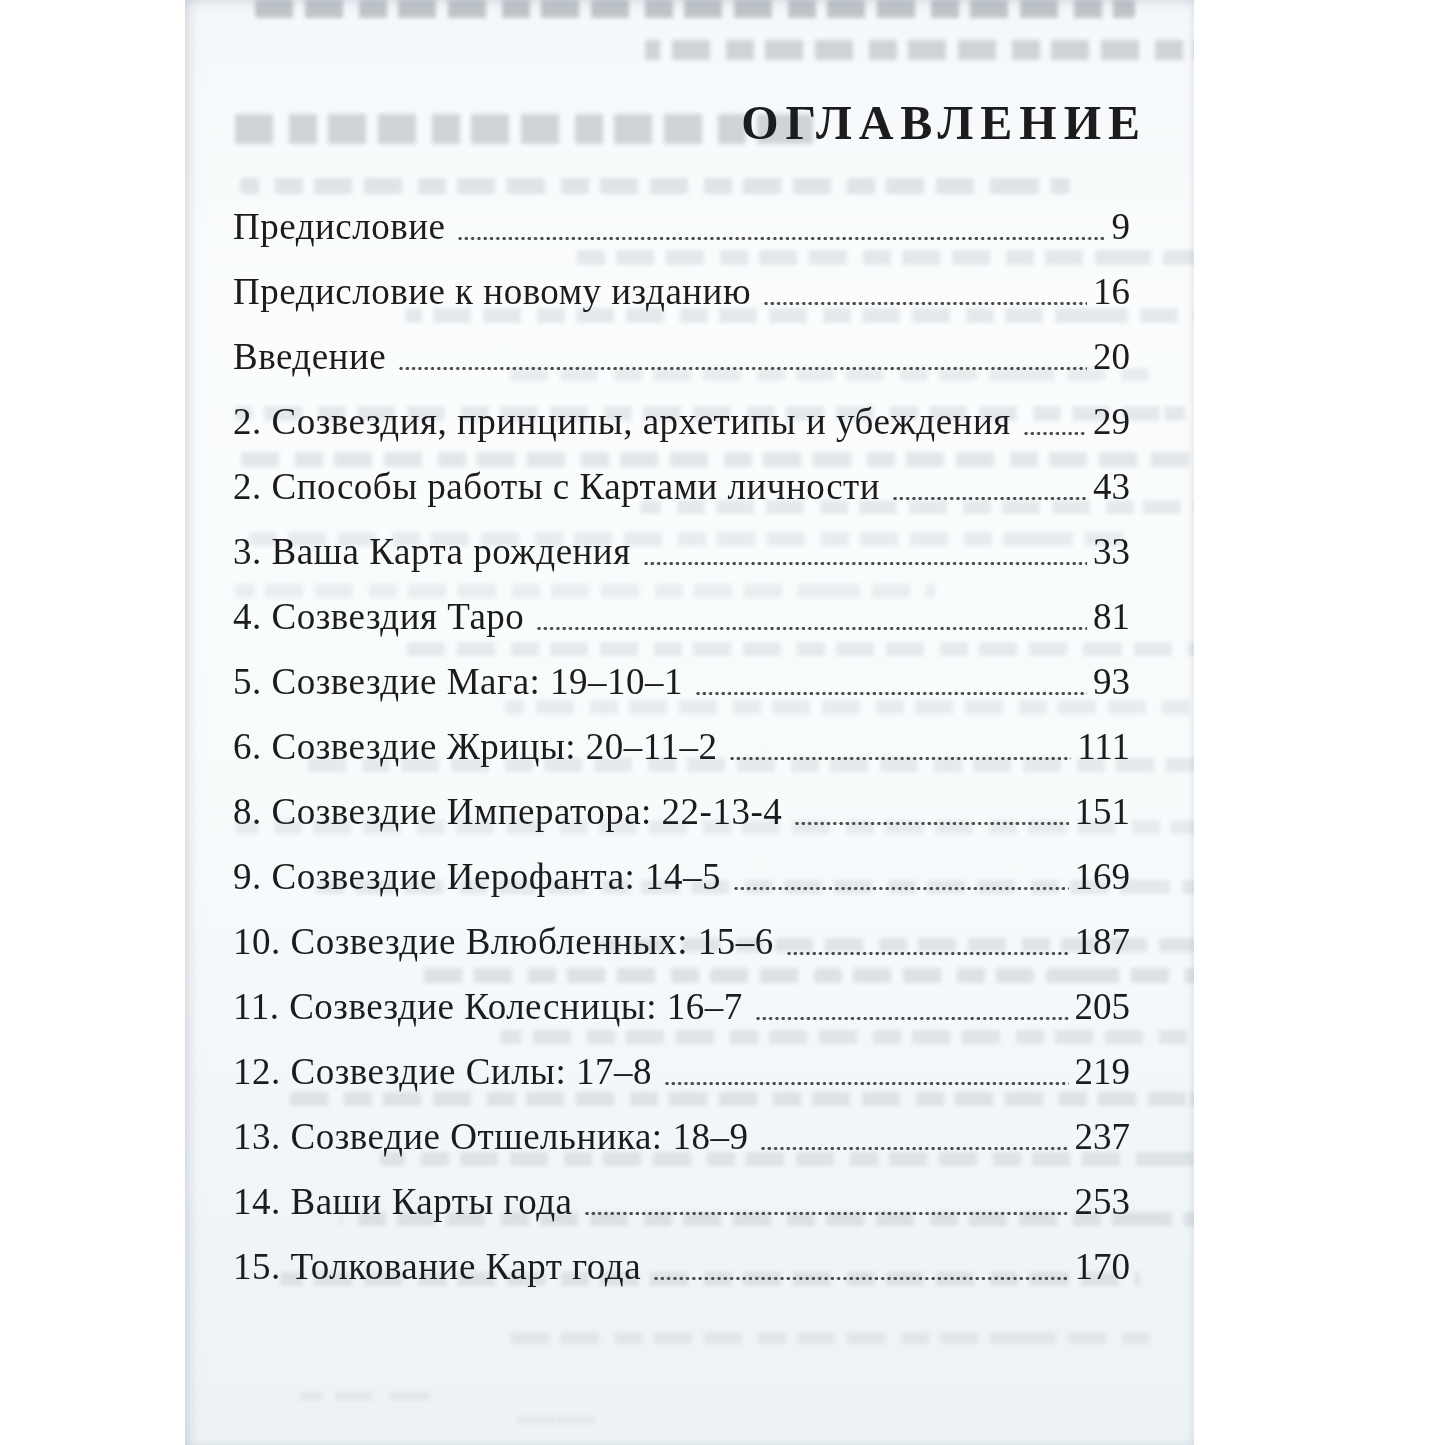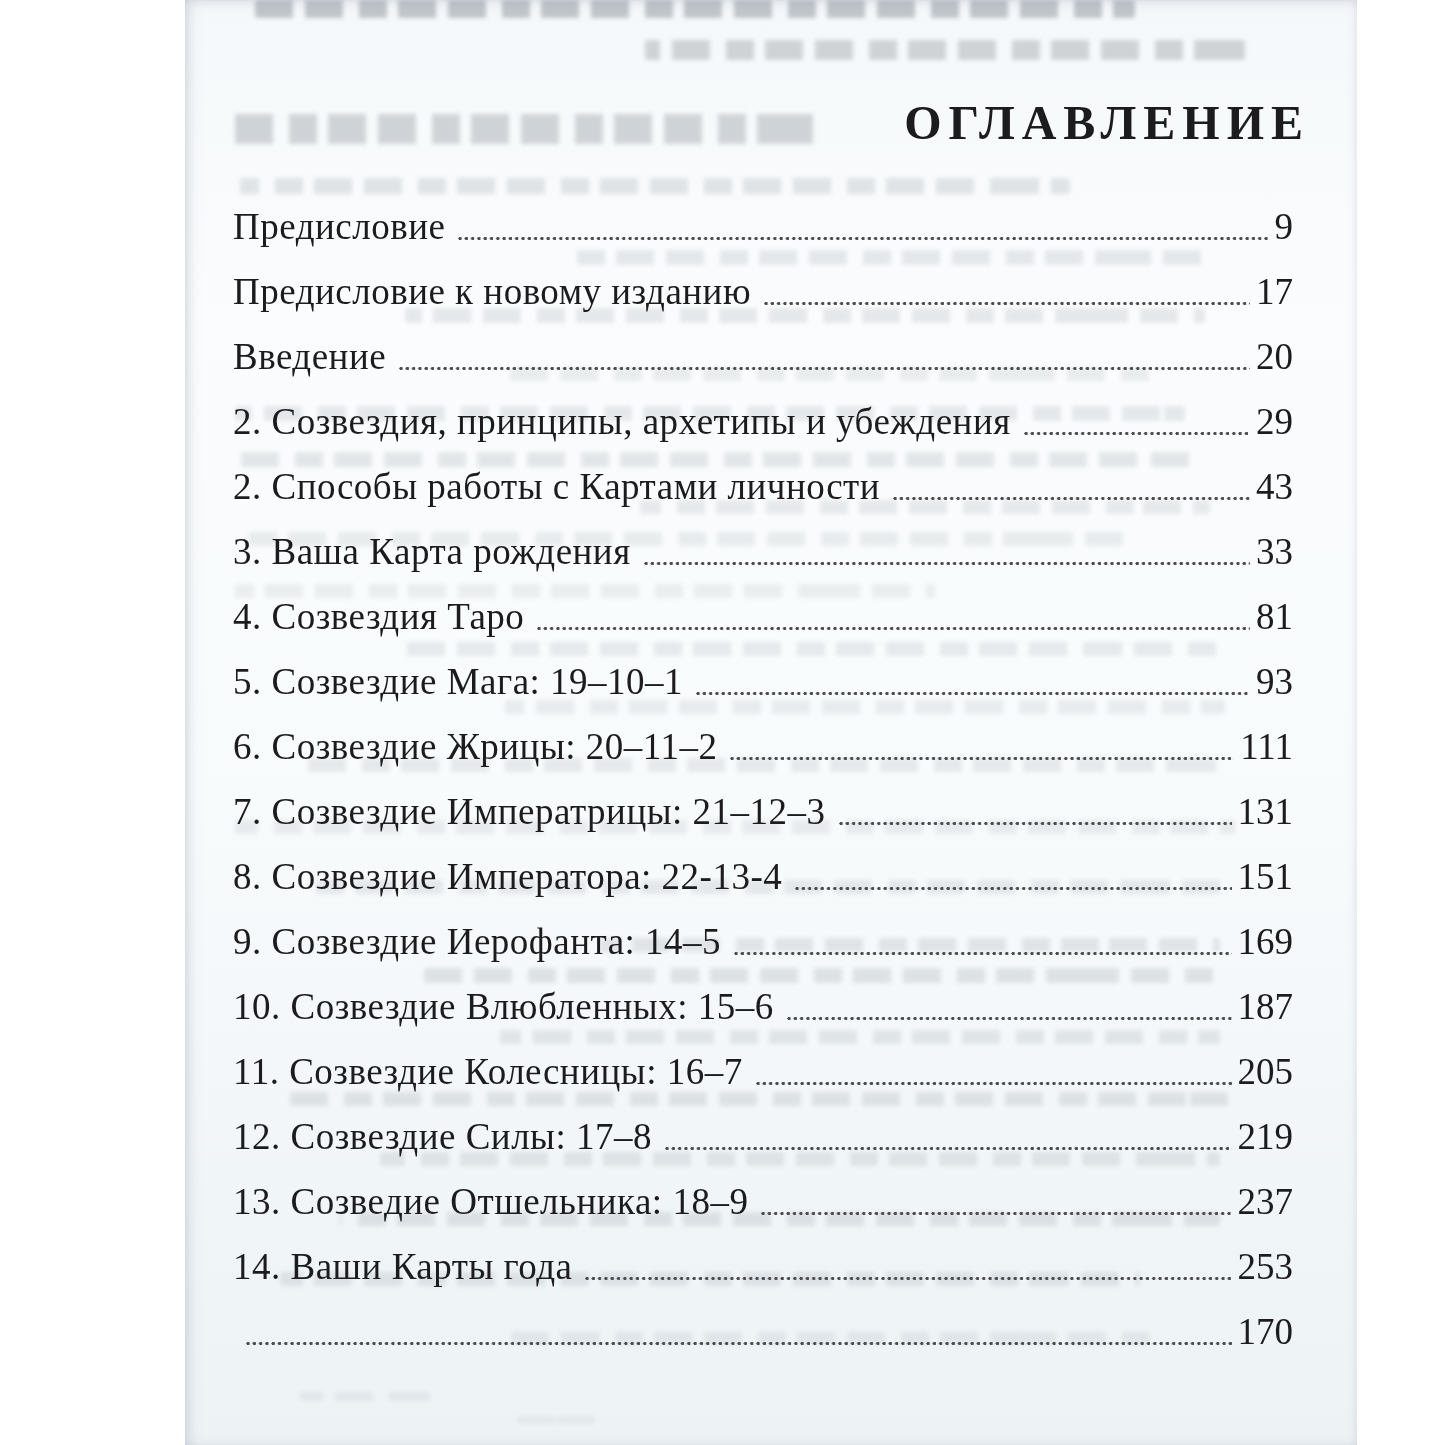--- a/index.html
+++ b/index.html
@@ -7,21 +7,21 @@
     width:1445px;height:1445px;
     background:#ffffff;
     overflow:hidden;
     position:relative;
     font-family:"Liberation Serif", serif;
   }
   
   .page{
     position:absolute;
     left:185px; top:0;
-    width:1172px; height:1445px;
+    width:1009px; height:1445px;
     background:linear-gradient(180deg,#f5f8fa 0%,#fafcfd 22%,#f8fbfc 55%,#eff4f7 88%,#edf2f5 100%);
     box-shadow:
       inset 7px 0 16px -7px rgba(120,135,150,.38),
       inset -4px 0 10px -5px rgba(150,165,180,.28),
       inset 0 8px 18px -10px rgba(140,155,170,.25);
   }
   
   #ghost-layer{position:absolute;inset:0;overflow:hidden;}
   .ghost{
     position:absolute;
@@ -119,21 +119,21 @@
   <div class="toc">
 
     <div class="row">
       <span class="lbl">Предисловие</span>
       <span class="dots"></span>
       <span class="num">9</span>
     </div>
     <div class="row">
       <span class="lbl">Предисловие к новому изданию</span>
       <span class="dots"></span>
-      <span class="num">17</span>
+      <span class="num">16</span>
     </div>
     <div class="row">
       <span class="lbl">Введение</span>
       <span class="dots"></span>
       <span class="num">20</span>
     </div>
     <div class="row">
       <span class="lbl">2. Созвездия, принципы, архетипы и убеждения</span>
       <span class="dots"></span>
       <span class="num">29</span>
@@ -157,25 +157,20 @@
       <span class="lbl">5. Созвездие Мага: 19–10–1</span>
       <span class="dots"></span>
       <span class="num">93</span>
     </div>
     <div class="row">
       <span class="lbl">6. Созвездие Жрицы: 20–11–2</span>
       <span class="dots"></span>
       <span class="num">111</span>
     </div>
     <div class="row">
-      <span class="lbl">7. Созвездие Императрицы: 21–12–3</span>
-      <span class="dots"></span>
-      <span class="num">131</span>
-    </div>
-    <div class="row">
       <span class="lbl">8. Созвездие Императора: 22-13-4</span>
       <span class="dots"></span>
       <span class="num">151</span>
     </div>
     <div class="row">
       <span class="lbl">9. Созвездие Иерофанта: 14–5</span>
       <span class="dots"></span>
       <span class="num">169</span>
     </div>
     <div class="row">
@@ -197,18 +192,19 @@
       <span class="lbl">13. Созведие Отшельника: 18–9</span>
       <span class="dots"></span>
       <span class="num">237</span>
     </div>
     <div class="row">
       <span class="lbl">14. Ваши Карты года</span>
       <span class="dots"></span>
       <span class="num">253</span>
     </div>
     <div class="row">
+      <span class="lbl">15. Толкование Карт года</span>
       <span class="dots"></span>
       <span class="num">170</span>
     </div>
 
   </div>
 </div>
 
 </body></html>

